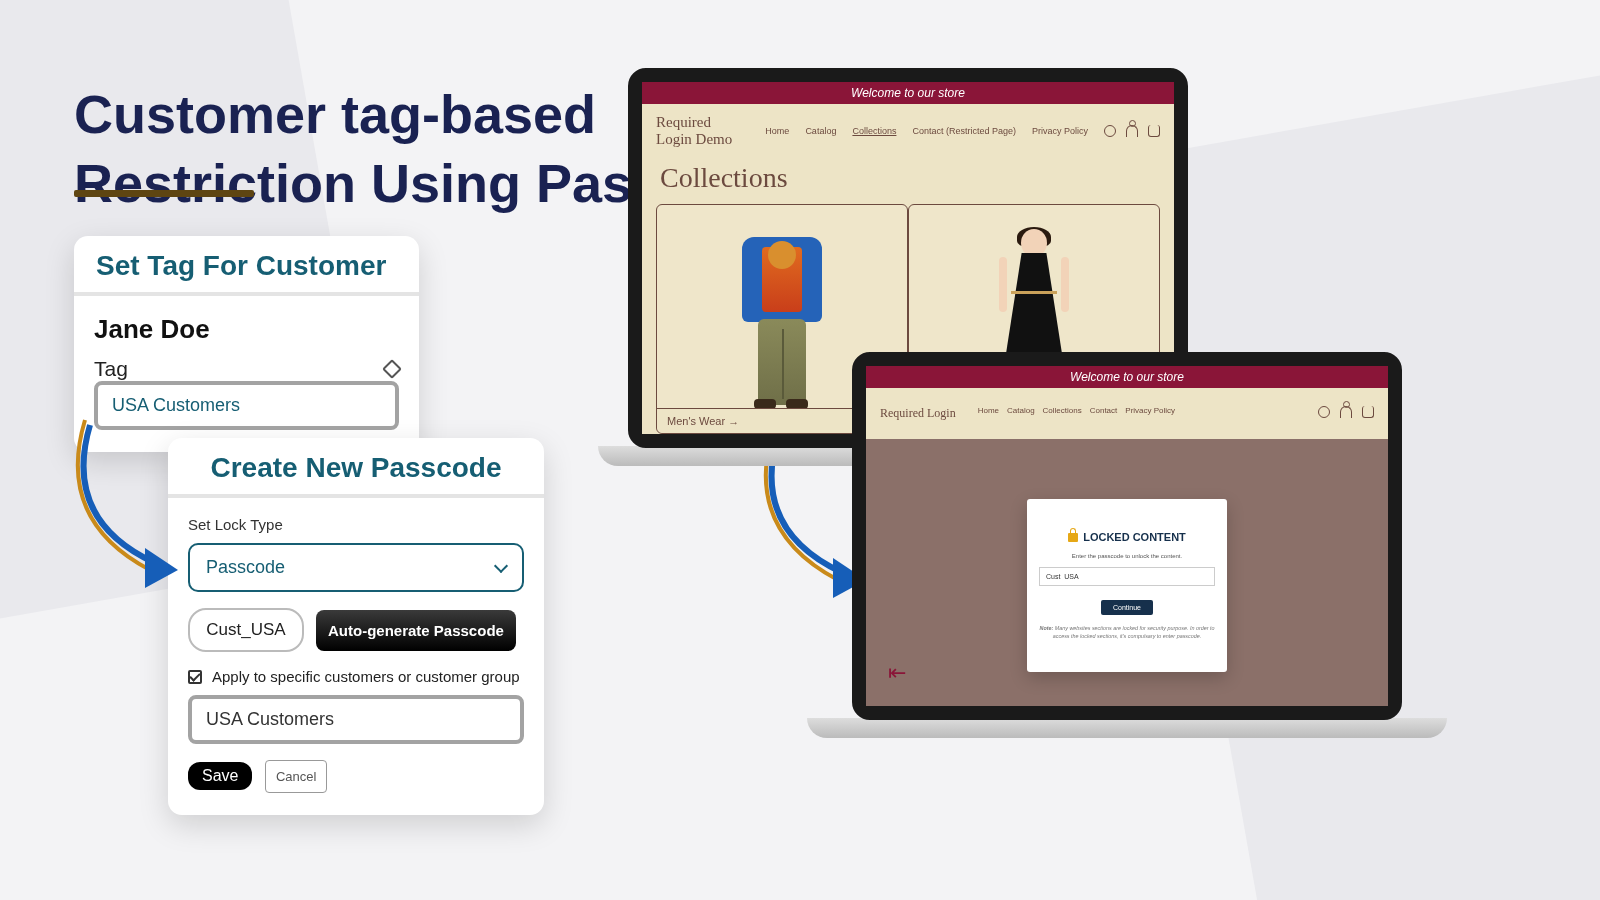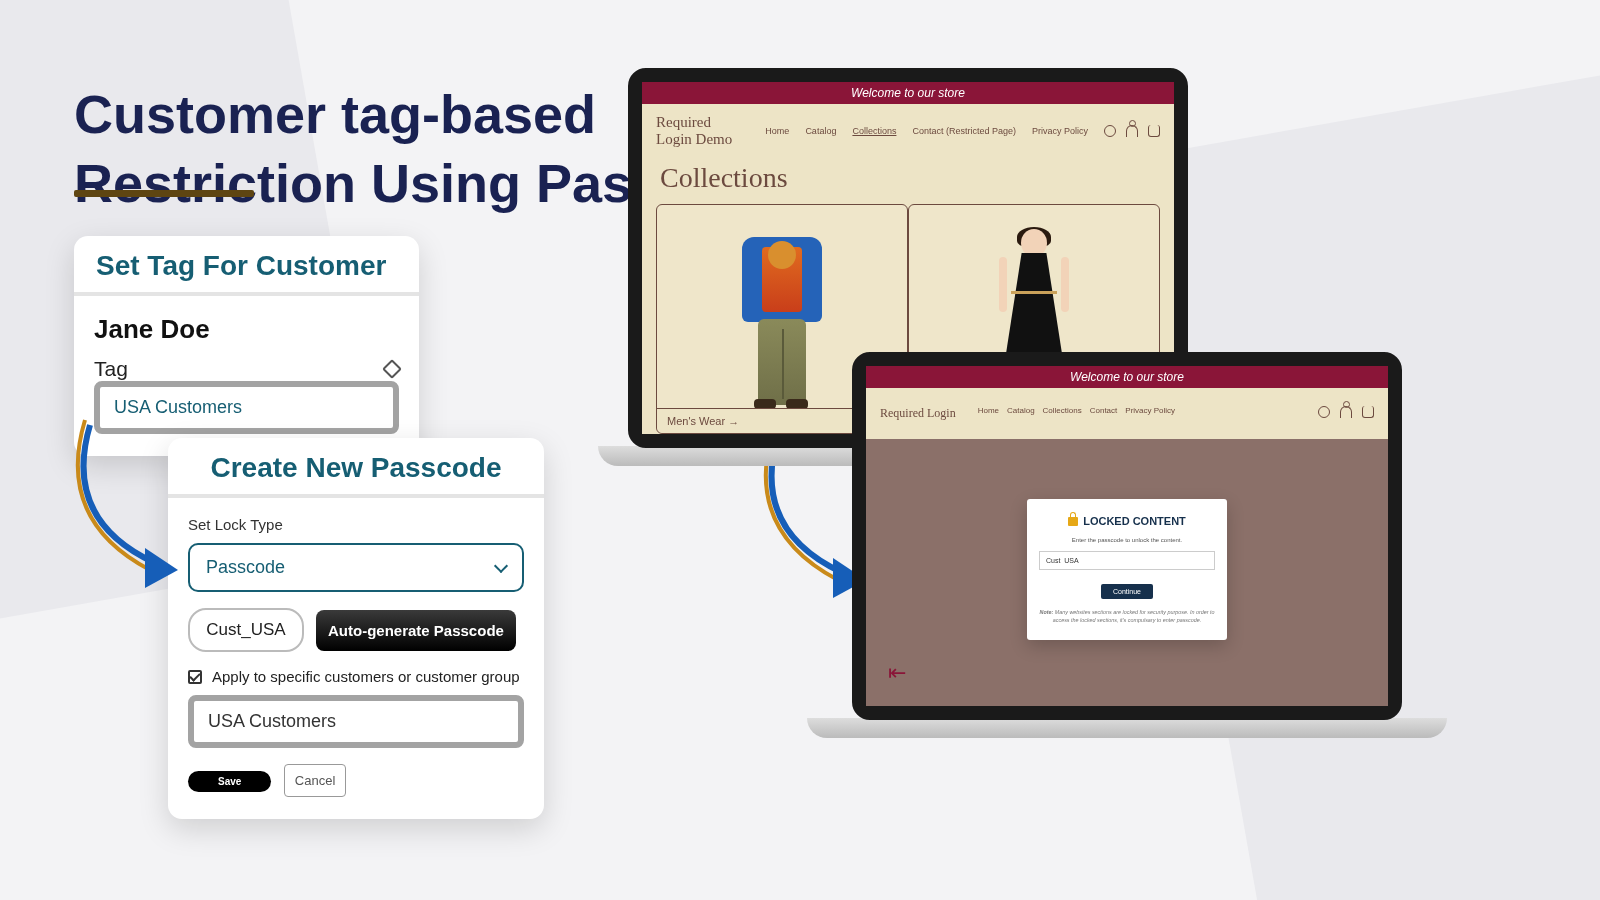--- a/index.html
+++ b/index.html
@@ -13,35 +13,35 @@
 
 
 .card{position:absolute;background:#fff;border-radius:14px;box-shadow:0 10px 30px rgba(0,0,0,.15)}
 .card-header{padding:14px 22px 10px;font-size:28px;font-weight:800;color:#165e73;border-bottom:4px solid #e4e4e4}
 .card-body{padding:18px 20px 22px}
 
 .card1{left:74px;top:236px;width:345px}
 .card1 .body-name{font-size:26px;font-weight:800;color:#111;margin-bottom:12px}
 .tag-label-row{display:flex;justify-content:space-between;align-items:center;font-size:21px;color:#222;margin-bottom:0}
 .pencil{width:14px;height:14px;border:2px solid #555;border-radius:2px;transform:rotate(45deg);position:relative}
-.input-box{width:100%;border:6px solid #a3a3a3;border-radius:8px;padding:10px 14px;font-size:18px;color:#165e73;background:#fff}
+.input-box{width:100%;border:4px solid #a3a3a3;border-radius:8px;padding:10px 14px;font-size:18px;color:#165e73;background:#fff}
 .input-box.dark{color:#333}
 
 .card2{left:168px;top:438px;width:376px}
 .card2 .card-header{text-align:center}
 .label-sm{font-size:15px;color:#333;margin-bottom:10px}
 .select-box{width:100%;border:2px solid #165e73;border-radius:10px;padding:12px 16px;font-size:18px;color:#165e73;display:flex;justify-content:space-between;align-items:center;margin-bottom:16px}
 .chev{width:10px;height:10px;border-right:2px solid #165e73;border-bottom:2px solid #165e73;transform:rotate(45deg);margin-top:-4px}
 .row{display:flex;gap:12px;align-items:center;margin-bottom:16px}
 .passcode-box{flex:0 0 116px;border:2px solid #bbb;border-radius:18px;padding:10px 14px;font-size:17px;color:#222;text-align:center}
 .btn-black{background:linear-gradient(#3a3a3a,#000);color:#fff;border-radius:8px;padding:12px 12px;font-size:15px;font-weight:700;border:none;cursor:pointer}
 .check-row{display:flex;gap:10px;align-items:flex-start;font-size:15px;color:#222;margin-bottom:10px}
 .checkbox{width:14px;height:14px;border:2px solid #333;border-radius:2px;position:relative;margin-top:2px;flex-shrink:0}
 .checkbox:after{content:"";position:absolute;left:2px;top:-1px;width:4px;height:8px;border-right:2px solid #333;border-bottom:2px solid #333;transform:rotate(45deg)}
-.btn-save{background:#000;color:#fff;border-radius:12px;padding:5px 30px;font-size:10px;font-weight:700;border:none}
+.btn-save{background:#000;color:#fff;border-radius:12px;padding:5px 14px;font-size:16px;font-weight:400;border:none}
 .btn-cancel{background:#fff;color:#555;border-radius:4px;padding:8px 10px;font-size:13px;border:1px solid #999;margin-left:8px}
 
 
 .arrow-svg{position:absolute;overflow:visible}
 
 
 .laptop{position:absolute}
 .laptop-screen{border:14px solid #1a1a1a;border-radius:18px;background:#000;position:relative}
 .laptop-base{height:20px;background:linear-gradient(#ddd,#bbb);border-radius:0 0 40px 40px;margin-top:-2px}
 
@@ -84,21 +84,21 @@
 .woman .legs{position:absolute;top:142px;left:30px;width:30px;height:36px;display:flex;justify-content:space-between}
 .woman .leg{width:10px;height:36px;background:#f2d3b8;border-radius:4px}
 
 
 .lap2{left:852px;top:352px}
 .lap2 .laptop-screen{width:550px;height:368px}
 .lap2 .laptop-base{width:640px;margin-left:-45px}
 .store2{position:absolute;inset:0;background:#8b7069;display:flex;flex-direction:column}
 .nav2{display:flex;align-items:flex-start;padding:18px 14px;gap:8px;font-size:8px;color:#6c4a3f;background:#ede4c6}
 .brand2{font-family:serif;font-size:12px;color:#6c4a3f;margin-right:14px}
-.locked-card{background:#fff;width:200px;margin:60px auto 0;border-radius:3px;padding:16px 12px;text-align:center;box-shadow:0 6px 18px rgba(0,0,0,.2)}
+.locked-card{background:#fff;width:200px;margin:60px auto 0;border-radius:3px;padding:32px 12px;text-align:center;box-shadow:0 6px 18px rgba(0,0,0,.2)}
 .locked-title{font-size:11px;font-weight:800;color:#16304c;display:flex;gap:5px;justify-content:center;align-items:center}
 .lock-ic{width:10px;height:9px;background:#e6a817;border-radius:1px;position:relative}
 .lock-ic:before{content:"";position:absolute;left:2px;top:-5px;width:4px;height:5px;border:1.3px solid #e6a817;border-bottom:none;border-radius:3px 3px 0 0}
 .locked-sub{font-size:6px;color:#555;margin:10px 0 6px}
 .locked-input{width:100%;border:1px solid #ccc;padding:5px 6px;font-size:7px;color:#333;text-align:left}
 .btn-continue{background:#16304c;color:#fff;font-size:7px;padding:4px 12px;border:none;border-radius:2px;margin:14px 0 10px}
 .locked-note{font-size:5.4px;font-style:italic;color:#777;line-height:1.4}
 .back-arrow{position:absolute;left:22px;bottom:20px;color:#8a1538;font-size:22px}
 
 </style>

